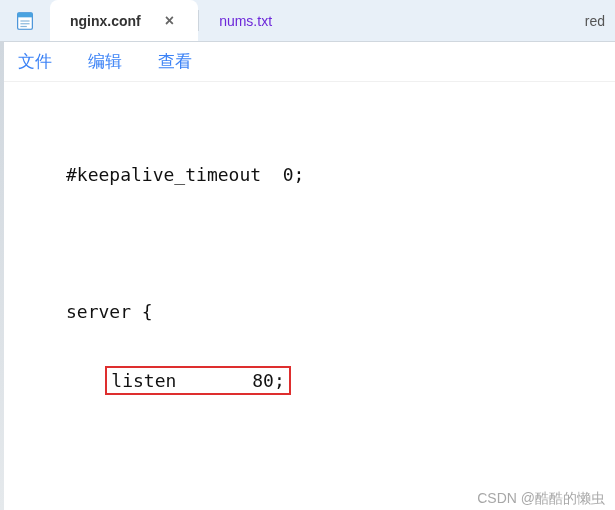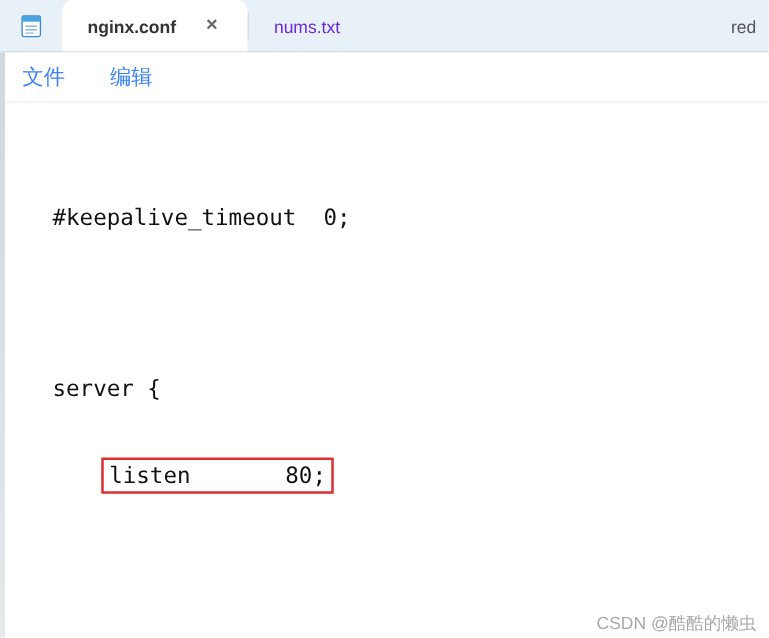--- a/index.html
+++ b/index.html
@@ -78,21 +78,21 @@
     .menu-item { cursor: pointer; padding: 4px 6px; }
     .editor {
       padding: 8px 8px 8px 42px;
       font-family: "Microsoft YaHei", "Segoe UI", Consolas, monospace;
       font-size: 18px;
       line-height: 1.9;
       color: #111;
       white-space: pre;
       position: relative;
     }
-    .line { display: block; }
+    .line { display: block; margin-left: 24px; }
     .highlight-box {
       border: 2px solid #de2e2e;
       display: inline-block;
       padding: 0 4px;
       line-height: 1.4;
       margin-left: -4px;
     }
     .watermark {
       position: absolute;
       bottom: 2px;
@@ -134,20 +134,21 @@
   <div class="tab-right">
     <span>red</span>
   </div>
 </div>
 
 <div class="left-border"></div>
 
 <div class="menubar">
   <span class="menu-item">文件</span>
   <span class="menu-item">编辑</span>
+  <span class="menu-item">查看</span>
 </div>
 
 <div class="editor">
 <span class="line"></span>
 <span class="line">#keepalive_timeout  0;</span>
 <span class="line"></span>
 <span class="line"></span>
 <span class="line">server {</span>
 <span class="line"><span>    </span><span class="highlight-box">listen       80;</span></span>
 

